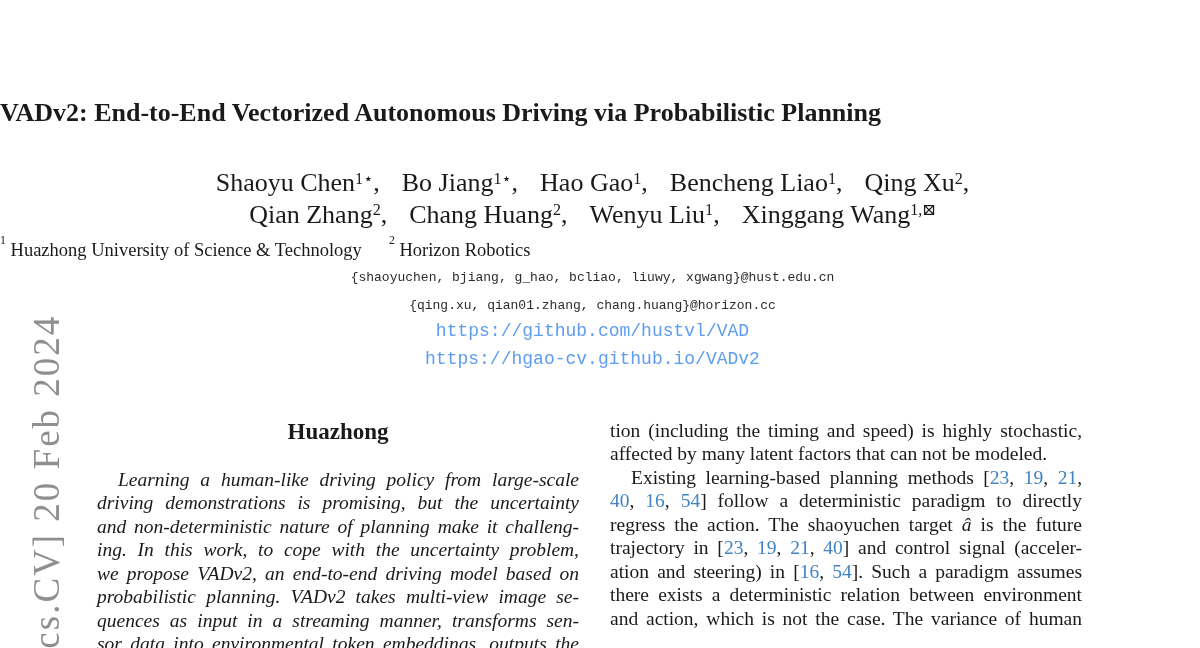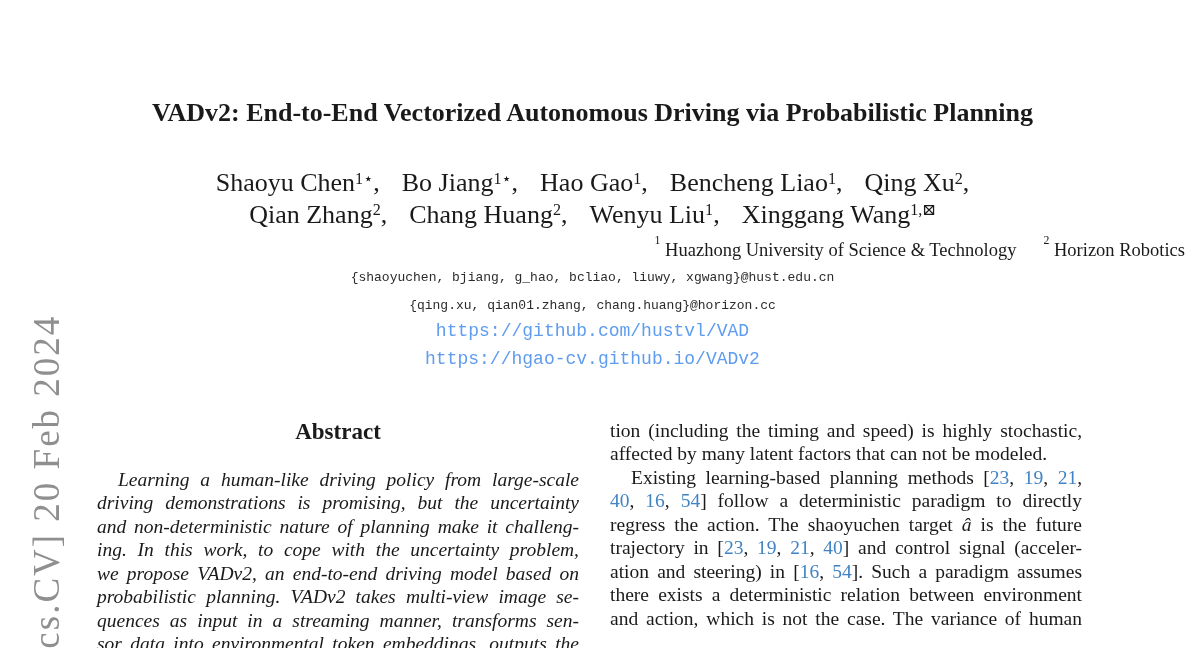--- a/index.html
+++ b/index.html
@@ -17,27 +17,27 @@
     transform: rotate(-90deg); transform-origin: 0 0;
     white-space: nowrap;
     font-size: 37px; letter-spacing: 2px; line-height: 40px;
     color: #8f8f8f;
   }
 
   
   .header { position: absolute; left: 0; top: 0; width: 1185px; }
   .title {
     position: absolute; top: 96px; width: 100%;
-    text-align: center; font-weight: bold; font-size: 26px; line-height: 34px;
+    text-align: left; font-weight: bold; font-size: 26px; line-height: 34px;
   }
   .authors { position: absolute; top: 169px; width: 100%; text-align: center;
     font-size: 26px; line-height: 28.5px; }
   .author:not(:last-child) { margin-right: 22px; }
   sup.asup { font-size: 0.62em; vertical-align: baseline; position: relative; top: -0.45em; }
-  .affil { position: absolute; top: 238px; width: 100%; text-align: right; font-size: 18.5px; }
+  .affil { position: absolute; top: 238px; width: 100%; text-align: left; font-size: 18.5px; }
   .affil sup { font-size: 0.64em; position: relative; top: -0.42em; }
   .affil .gap2 { margin-left: 27px; }
   .emails { position: absolute; top: 264px; width: 100%; text-align: center;
     font-family: "Liberation Mono", "DejaVu Sans Mono", monospace;
     font-size: 13px; line-height: 28.2px; color: #2b2b2b; }
   .links { position: absolute; top: 318px; width: 100%; text-align: center;
     font-family: "Liberation Mono", "DejaVu Sans Mono", monospace;
     font-size: 18px; line-height: 27.6px; color: #5e9cf0; }
   .links div { cursor: pointer; }
 
@@ -80,21 +80,21 @@
       <div>{shaoyuchen, bjiang, g_hao, bcliao, liuwy, xgwang}@hust.edu.cn</div>
       <div>{qing.xu, qian01.zhang, chang.huang}@horizon.cc</div>
     </div>
 
     <div class="links">
       <div>https://github.com/hustvl/VAD</div>
       <div>https://hgao-cv.github.io/VADv2</div>
     </div>
   </div>
 
-  <div class="abstract-heading">Abstract</div>
+  <div class="abstract-heading">Huazhong</div>
 
   <div class="left-col">
     <div class="jl pindent">Learning a human-like driving policy from large-scale</div>
     <div class="jl">driving demonstrations is promising, but the uncertainty</div>
     <div class="jl">and non-deterministic nature of planning make it challeng-</div>
     <div class="jl">ing.  In this work, to cope with the uncertainty problem,</div>
     <div class="jl">we propose VADv2, an end-to-end driving model based on</div>
     <div class="jl">probabilistic planning.  VADv2 takes multi-view image se-</div>
     <div class="jl">quences as input in a streaming manner, transforms sen-</div>
     <div class="jl">sor data into environmental token embeddings, outputs the</div>

